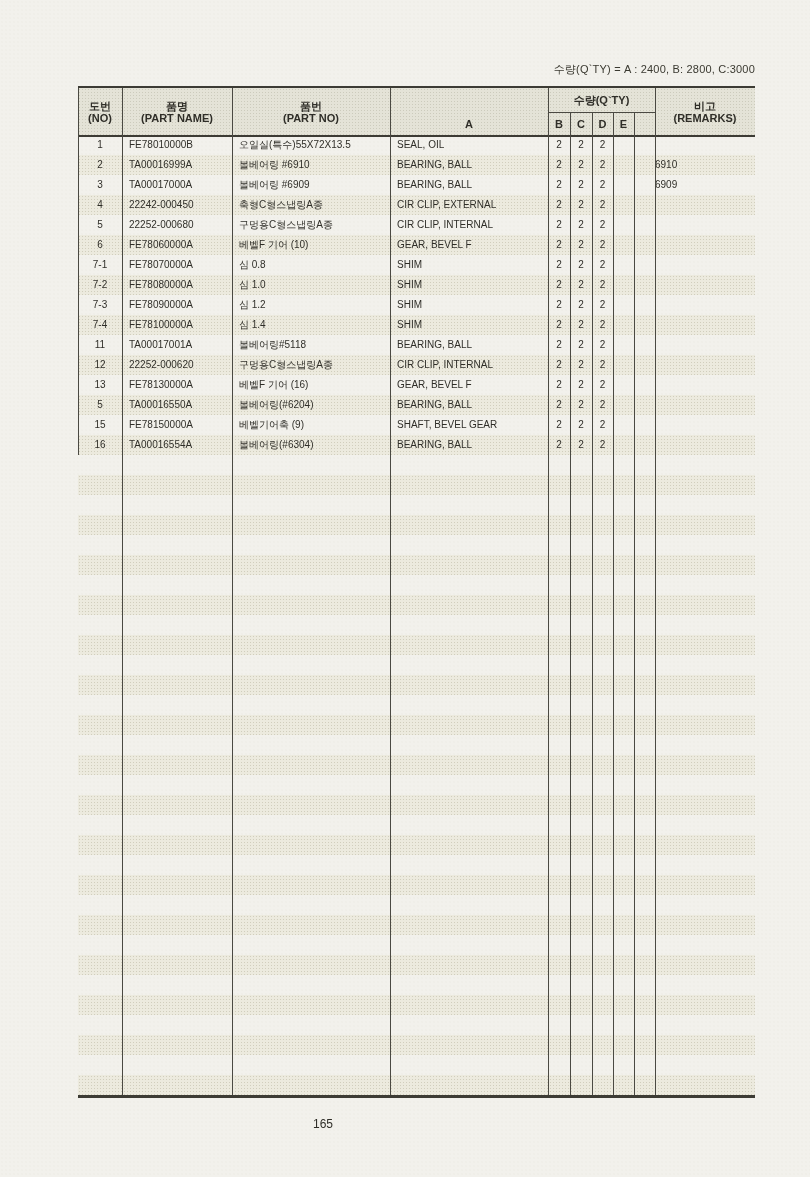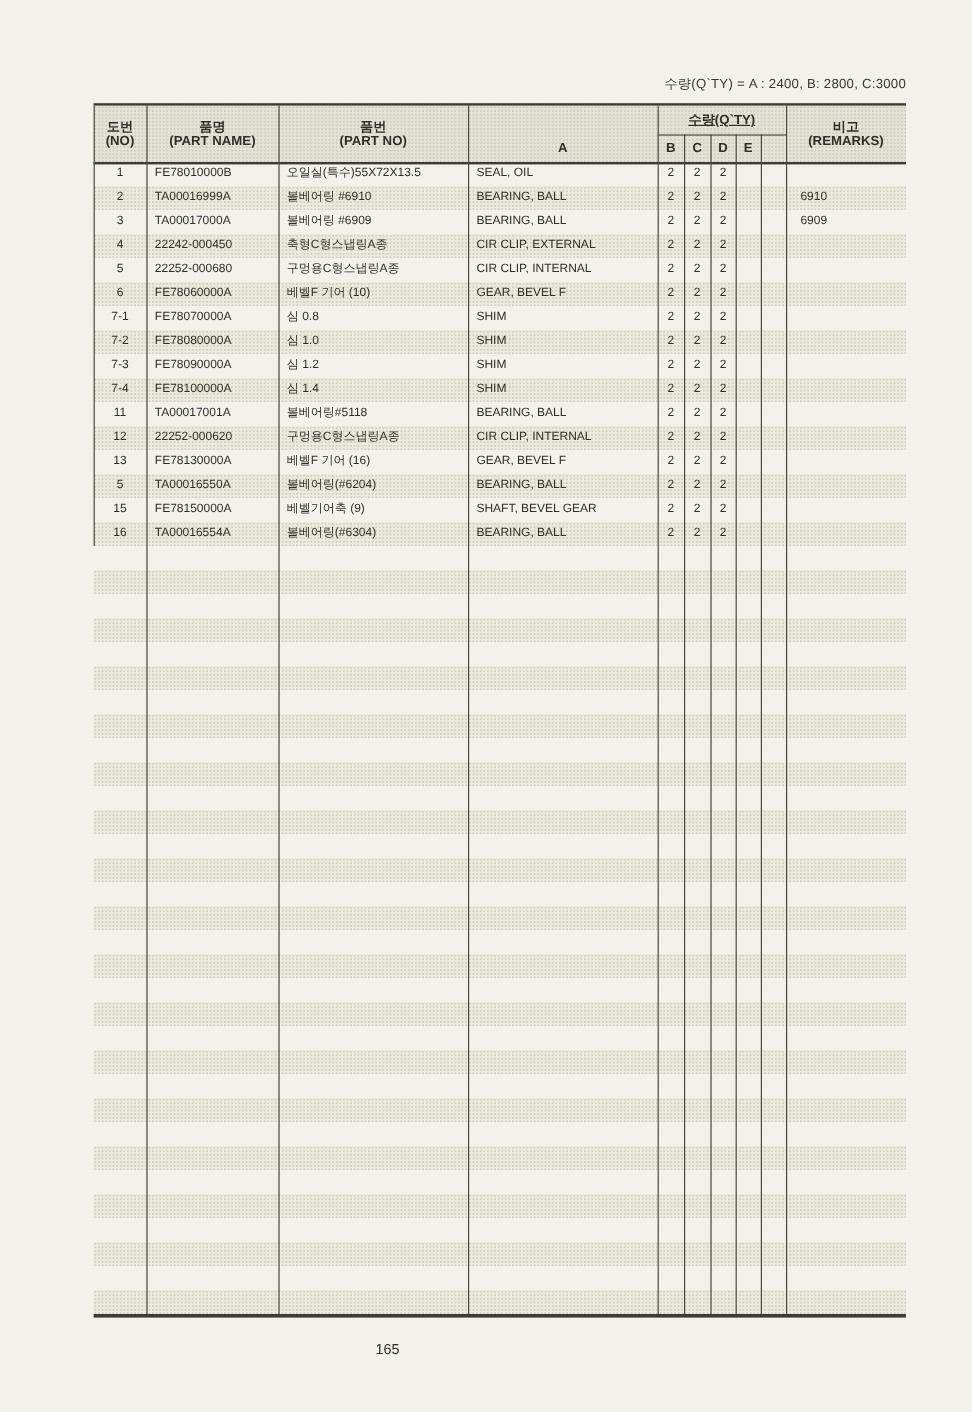--- a/index.html
+++ b/index.html
@@ -34,39 +34,39 @@
     grid-template-rows:24px 23px;
     height:47px;
     background-color:#e4e3d7;
     background-image:radial-gradient(circle, rgba(160,158,138,0.35) 0.7px, transparent 0.9px);
     background-size:3px 3px;
     font-weight:bold; font-size:11px; line-height:12px;
     text-align:center;
   }
   .th{ display:flex; flex-direction:column; justify-content:center; align-items:center; }
   .th-span2{ grid-row:1 / 3; }
-  .th-qty-group{ grid-column:5 / 10; grid-row:1;text-decoration:underline; }
+  .th-qty-group{ grid-column:5 / 10; grid-row:1; }
   .th-qty-sub{ grid-row:2; }
 
   
   .tbody{ font-size:10px; }
   .row{
     display:grid;
     grid-template-columns:44px 110px 158px 158px 22px 22px 21px 21px 21px 100px;
     height:20px; line-height:20px;
   }
   .row.striped{
     background-color:#eceade;
     background-image:radial-gradient(circle, rgba(168,165,140,0.40) 0.7px, transparent 0.9px);
     background-size:3px 3px;
   }
   .c-no{ text-align:center; }
   .c-pn,.c-kr,.c-en{ text-align:left; padding-left:7px; white-space:nowrap; overflow:hidden; }
   .c-q{ text-align:center; }
-  .c-rem{ text-align:left; padding-left:12px; }
+  .c-rem{ text-align:left; padding-left:0; }
 
   
   .hline,.vline{ position:absolute; background:#4a4942; }
   .hline{ height:1px; left:0; width:677px; }
   .vline{ width:1px; }
   .ln-top{ top:-2px; height:2px; background:#3c3b34; }
   .ln-headsep{ top:47px; height:2px; background:#3c3b34; }
   .ln-qtysep{ top:24px; left:470px; width:107px; }
   .ln-bottom{ top:1007px; height:3px; background:#3c3b34; }
 

